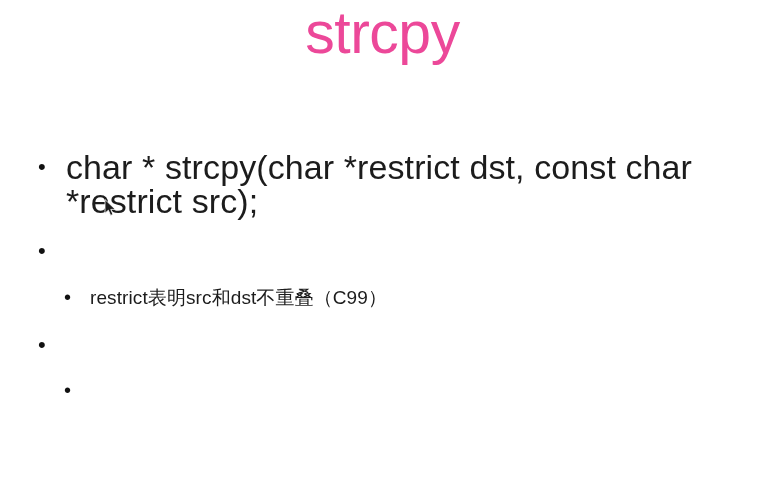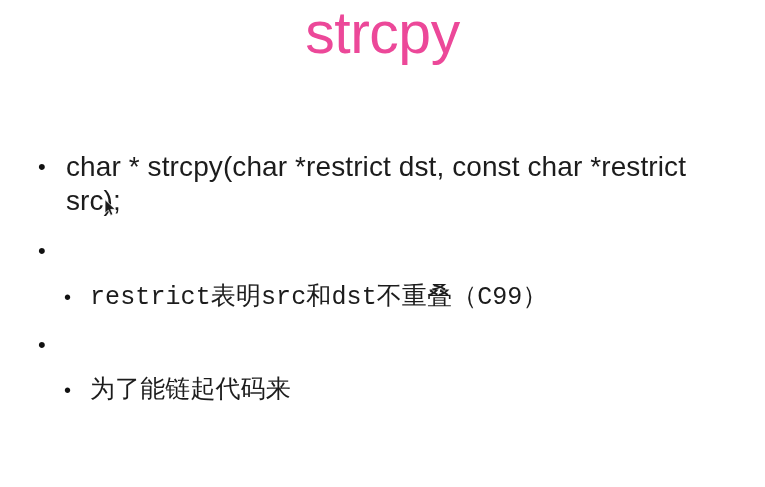--- a/index.html
+++ b/index.html
@@ -68,43 +68,42 @@
     margin-bottom: 12px;
     padding-left: 38px;
     padding-right: 18px;
   }
   .lvl1 .marker {
     width: 28px;
     font-size: 22px;
     line-height: 34px;
   }
   .lvl1 .btext {
-    font-size: 28px;
+    font-size: 34px;
     line-height: 34px;
     font-weight: 400;
     letter-spacing: 0.1px;
   }
 
   
   .lvl2 {
     margin-bottom: 10px;
     padding-left: 64px;
     padding-right: 18px;
   }
   .lvl2 .marker {
     width: 26px;
     font-size: 20px;
     line-height: 33px;
   }
   .lvl2 .btext {
-    font-size: 25px;
+    font-size: 19px;
     line-height: 33px;
     font-weight: 400;
     letter-spacing: 0.1px;
-    font-family: Liberation Mono, monospace;
   }
 
   .sp-after-1 { margin-bottom: 16px; }
   .sp-after-2 { margin-bottom: 13px; }
   .sp-after-3 { margin-bottom: 14px; }
   .sp-after-4 { margin-bottom: 12px; }
 
   
   .cursor-artifact {
     position: absolute;
@@ -137,21 +136,20 @@
       <span class="marker">•</span>
       <span class="btext">restrict表明src和dst不重叠（C99）</span>
     </div>
 
     <div class="bullet lvl1 sp-after-4">
       <span class="marker">•</span>
     </div>
 
     <div class="bullet lvl2">
       <span class="marker">•</span>
-      <span class="btext">为了能链起代码来</span>
     </div>
 
   </div>
 
   <svg class="cursor-artifact" viewBox="0 0 14 18" xmlns="http://www.w3.org/2000/svg">
     <path d="M1 0.6 L1 14.2 L4.4 11.2 L6.6 16.4 L8.9 15.4 L6.8 10.4 L11.3 10.4 Z" fill="#1c1c1c" stroke="#ffffff" stroke-width="0.8"></path>
   </svg>
 
 </div>
 

